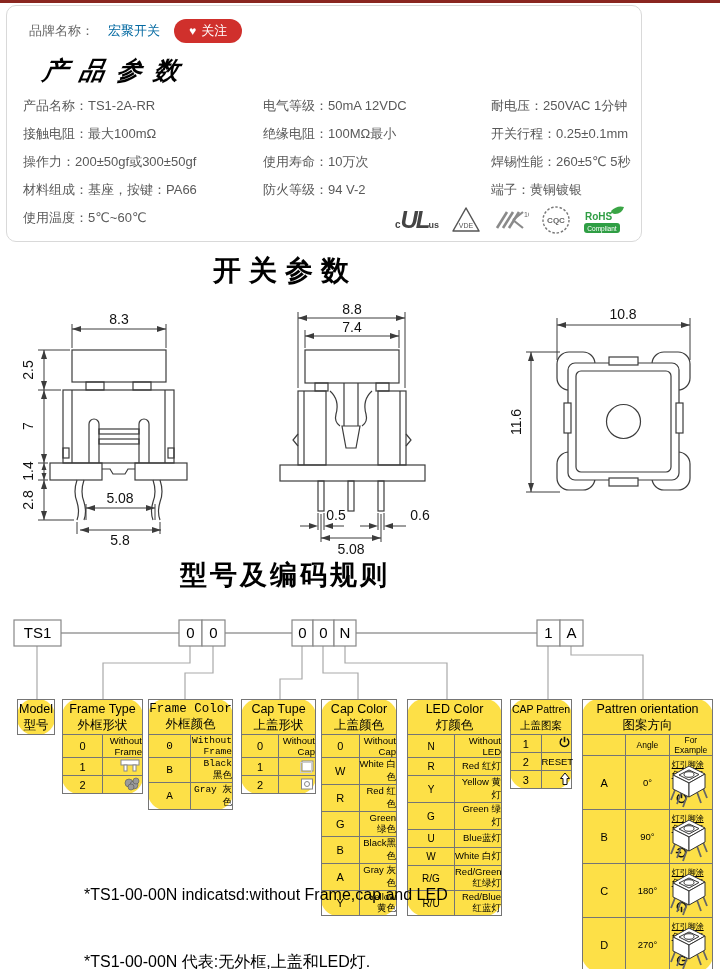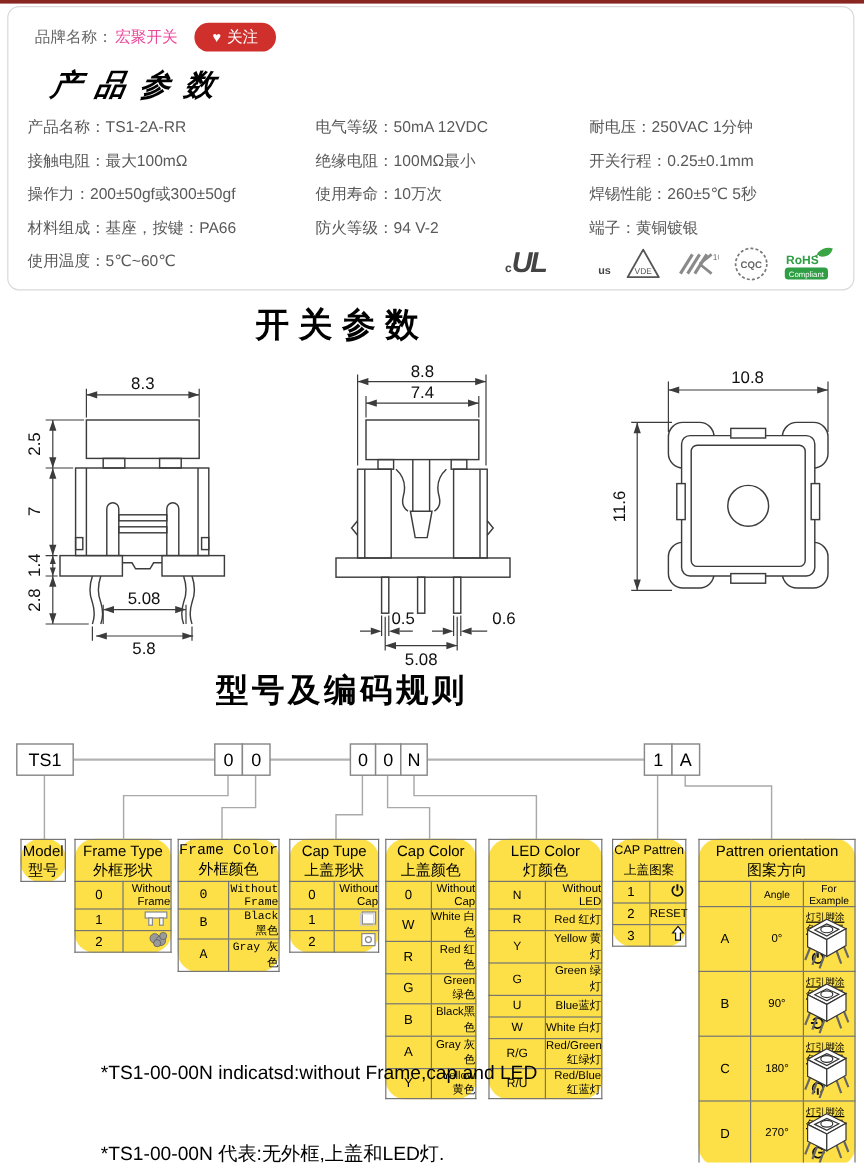--- a/index.html
+++ b/index.html
@@ -1,36 +1,36 @@
 <!DOCTYPE html>
 <html><head>
 <meta charset="utf-8">
 <style>
   html,body{margin:0;padding:0;background:#fff;}
   .page{position:relative;width:720px;height:969px;background:#fff;overflow:hidden;
         font-family:"Liberation Sans","DejaVu Sans",sans-serif;color:#111;}
   .top-rule{position:absolute;left:0;top:0;width:720px;height:3px;background:#8a2620;}
   
-  .card{position:absolute;left:6px;top:5px;width:706px;height:237px;border:1px solid #d9d9d9;
+  .card{position:absolute;left:6px;top:5px;width:636px;height:237px;border:1px solid #d9d9d9;
         border-radius:10px;background:#fff;box-sizing:border-box;}
   .brand-row{position:absolute;left:22px;top:13px;display:flex;align-items:center;font-size:13px;color:#666;}
-  .brand-link{color:#ec4899;text-decoration:none;margin-left:2px;cursor:pointer;}
+  .brand-link{color:#0369a1;text-decoration:none;margin-left:14px;cursor:pointer;}
   .follow-btn{margin-left:14px;display:inline-flex;align-items:center;gap:5px;background:#d0302c;color:#fff;
         border:none;border-radius:12px;padding:3px 15px;font-size:13px;cursor:pointer;font-family:inherit;}
   .follow-btn .heart{font-size:12px;line-height:1;}
   .script-title{position:absolute;left:36px;top:48px;font-family:"DejaVu Serif",serif;font-style:italic;
         font-weight:bold;font-size:25px;letter-spacing:12px;color:#000;transform:skewX(-10deg);}
   .specs-col{position:absolute;top:86px;font-size:13px;color:#595959;}
   .c1{left:16px;} .c2{left:256px;} .c3{left:484px;}
   .spec-line{height:28px;line-height:28px;white-space:nowrap;}
   .certs{position:absolute;right:16px;bottom:6px;display:flex;align-items:center;gap:12px;}
   .ul-wrap{display:flex;align-items:flex-end;color:#444;}
   .ul-c{font-size:10px;font-weight:bold;}
   .ul-main{font-size:24px;font-weight:bold;font-style:italic;line-height:0.8;letter-spacing:-2px;}
-  .ul-us{font-size:9px;font-weight:bold;margin-left:44px;}
+  .ul-us{font-size:9px;font-weight:bold;}
   
   .h-sec{position:absolute;left:0;width:570px;text-align:center;font-weight:bold;color:#000;}
   .h-switch{top:252px;font-size:28px;letter-spacing:8px;}
   .h-coding{top:557px;font-size:27px;letter-spacing:3px;}
   
   .dwg{position:absolute;}
   .dim{font:14px "Liberation Sans","DejaVu Sans",sans-serif;fill:#111;}
   
   .codesvg{position:absolute;left:0;top:612px;}
   .codetext{font:15px "Liberation Sans","DejaVu Sans",sans-serif;fill:#000;}

